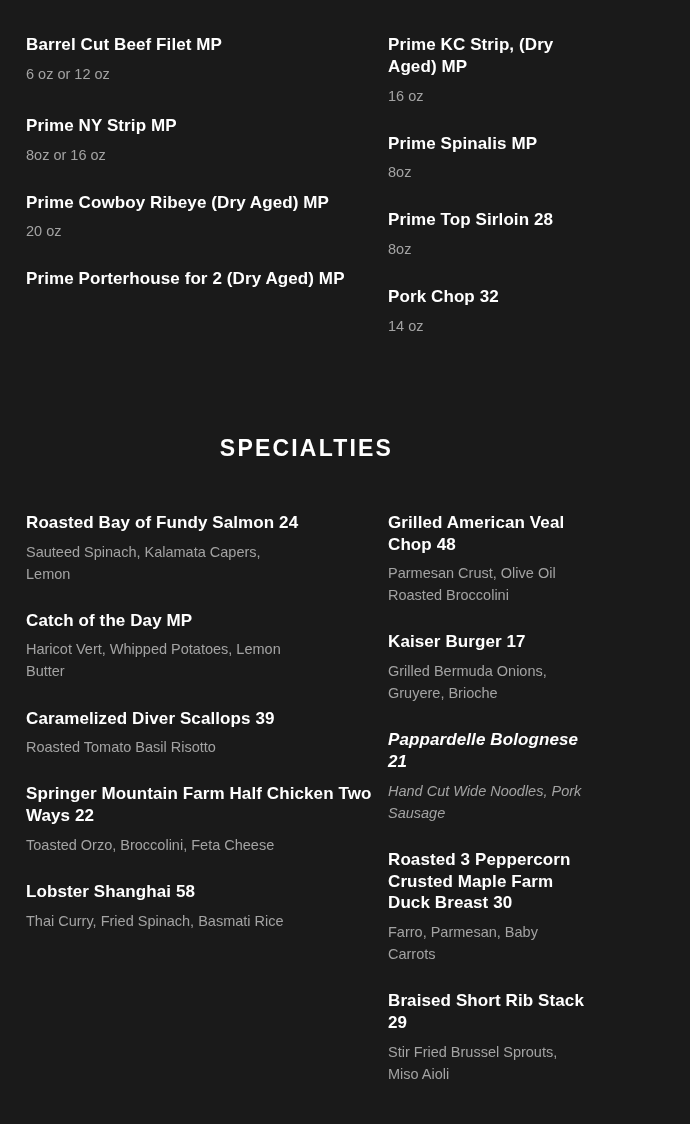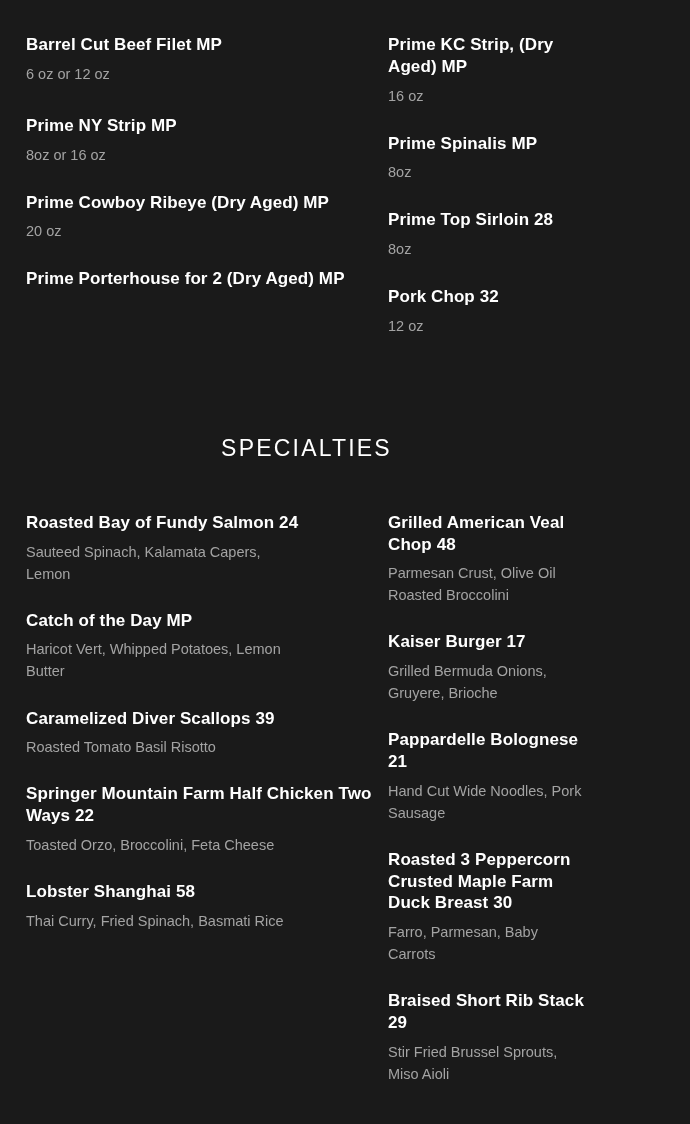--- a/index.html
+++ b/index.html
@@ -41,41 +41,41 @@
     margin: 0;
     max-width: 300px;
     font-weight: normal;
   }
   .item-desc.narrow { max-width: 270px; }
 
   .section-title {
     text-align: center;
     font-size: 23px;
     letter-spacing: 2.2px;
-    font-weight: normal;
+    font-weight: bold;
     color: #ffffff;
     margin: 0;
     padding: 0;
   }
 
   
   .steaks { padding-top: 34px; }
   .steaks .col-left .item:nth-child(1) { margin-bottom: 30px; }
   .spacer-specialties { height: 72px; }
   .specialties-head { margin-bottom: 50px; }
   .specialties .item { margin-bottom: 25px; }
   .spacer-sides { height: 80px; }
 
   .sides-head { padding-bottom: 10px; }
 
   
   .offset-pork { margin-top: 22px; }
   .offset-veal-gap { margin-bottom: 31px; }
   .offset-kaiser-gap { margin-bottom: 32px; }
-  .offset-papp-gap { margin-bottom: 34px; }
+  .offset-papp-gap { margin-bottom: 34px; font-style: italic; }
 </style>
 </head>
 <body>
 
 <div class="page">
 
   <div class="grid steaks">
     <div class="col col-left">
       <div class="item">
         <p class="item-name">Barrel Cut Beef Filet MP</p>
@@ -102,21 +102,21 @@
       <div class="item">
         <p class="item-name">Prime Spinalis MP</p>
         <p class="item-desc">8oz</p>
       </div>
       <div class="item">
         <p class="item-name">Prime Top Sirloin 28</p>
         <p class="item-desc">8oz</p>
       </div>
       <div class="item offset-pork">
         <p class="item-name">Pork Chop 32</p>
-        <p class="item-desc">12 oz</p>
+        <p class="item-desc">14 oz</p>
       </div>
     </div>
   </div>
 
   <div class="spacer-specialties"></div>
 
   <h2 class="section-title specialties-head">SPECIALTIES</h2>
 
   <div class="grid specialties">
     <div class="col col-left">

